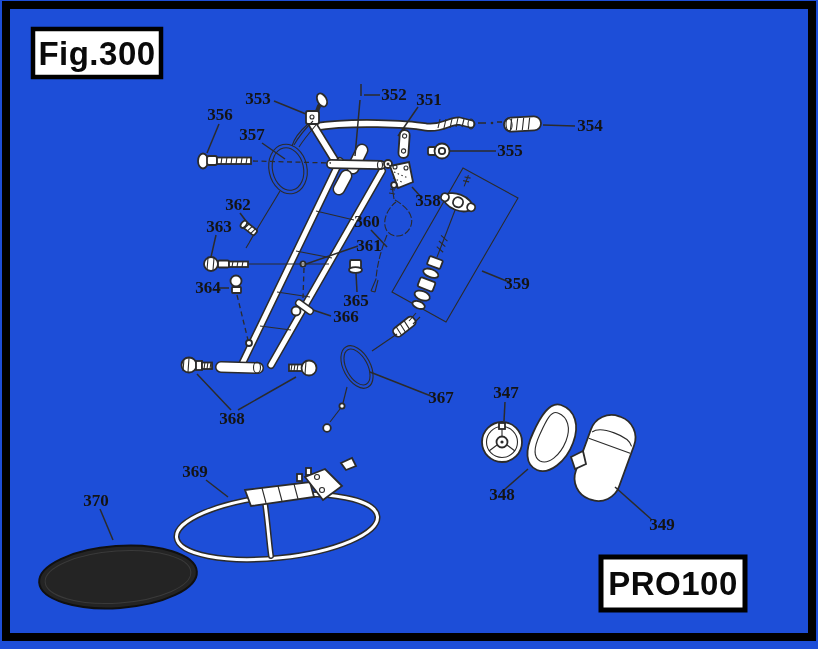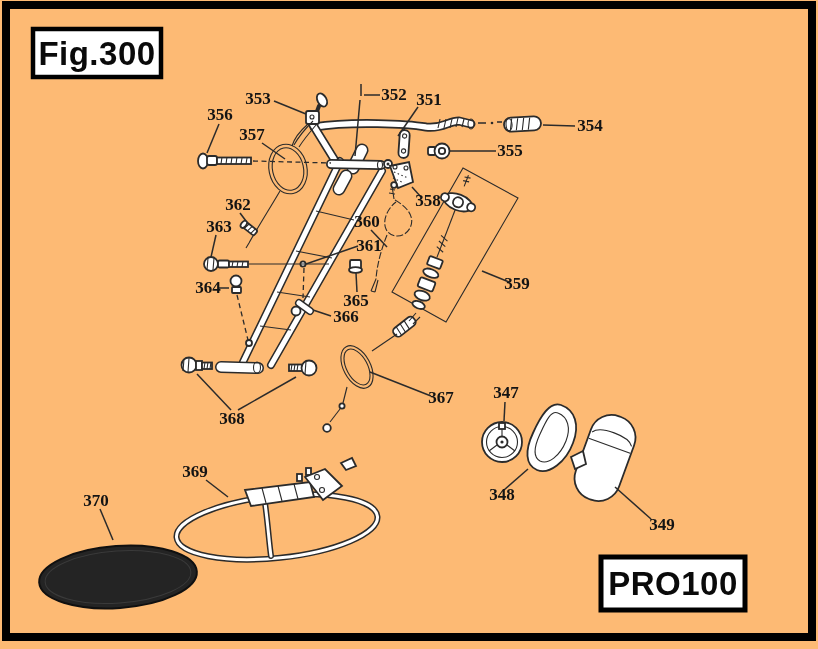--- a/index.html
+++ b/index.html
@@ -1,16 +1,16 @@
 <!DOCTYPE html>
 <html><head>
 <meta charset="utf-8">
 <style>
   html,body { margin:0; padding:0; background:#ffffff; }
-  .page { position:relative; width:818px; height:649px; background:#fdba74; overflow:hidden; }
+  .page { position:relative; width:818px; height:649px; background:#1d4ed8; overflow:hidden; }
   svg { display:block; }
   .tube-o { stroke:#2b2b2b; fill:none; stroke-linecap:round; stroke-linejoin:round; }
   .tube-i { stroke:#ffffff; fill:none; stroke-linecap:round; stroke-linejoin:round; }
   .ln   { stroke:#2b2b2b; fill:none; stroke-width:1.5; }
   .part { fill:#ffffff; stroke:#2b2b2b; stroke-width:1.8; }
   .thin { stroke:#2b2b2b; stroke-width:1.1; fill:none; }
   .dash { stroke:#2b2b2b; stroke-width:1.3; stroke-dasharray:5 3.5; fill:none; }
   .plabel { font:bold 17px "Liberation Serif", serif; fill:#141414; text-anchor:middle; }
   .boxlabel { font:bold 33px "Liberation Sans", sans-serif; fill:#0a0a0a; text-anchor:middle; letter-spacing:0.5px; }
 </style>

